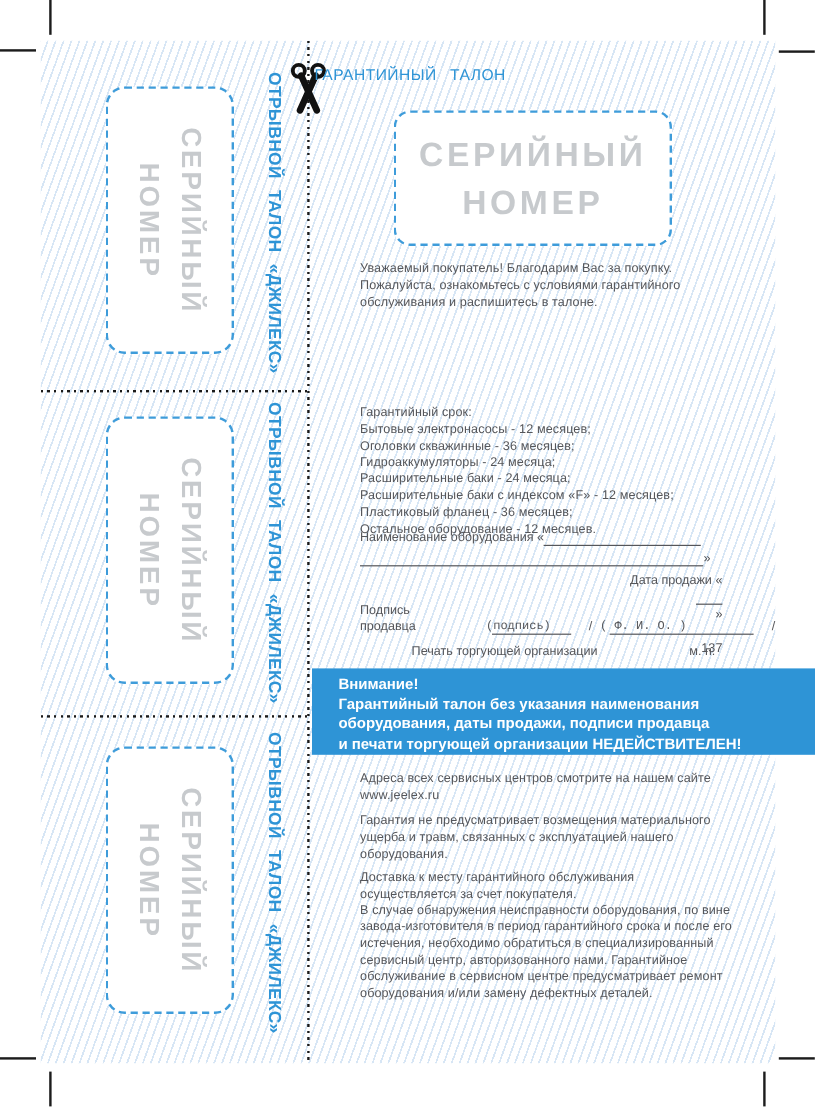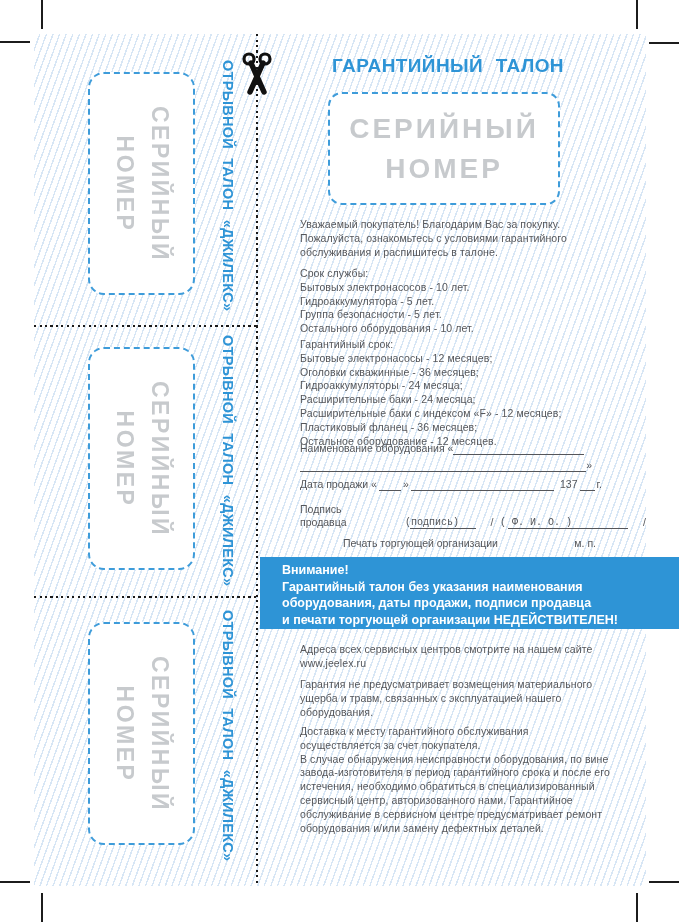--- a/index.html
+++ b/index.html
@@ -28,22 +28,22 @@
     background:#fff; border:2px dashed #3e9cda; border-radius:16px;
     display:flex; align-items:center; justify-content:center; overflow:visible; }
   .coupon-serial { transform:rotate(90deg); text-align:center; white-space:nowrap;
     font-weight:bold; font-size:23px; line-height:35px; letter-spacing:2.5px; color:#c7cacd; }
   .coupon-label { position:absolute; left:70px; width:248px; height:16px;
     transform:rotate(90deg); transform-origin:center; text-align:center; white-space:nowrap;
     font-weight:bold; font-size:14.5px; letter-spacing:0.3px; word-spacing:5px; color:#2e94d6; }
 
   
   .main { position:absolute; left:228px; top:0; width:384px; height:852px; }
-  .doc-title { position:absolute; top:21px; left:0; width:372px; text-align:center;
-    font-weight:bold; font-size:19px; letter-spacing:0.4px; word-spacing:7px; color:#2e94d6; }
+  .doc-title { position:absolute; top:21px; left:0; width:372px; text-align:left;
+    font-weight:normal; font-size:13px; letter-spacing:0.4px; word-spacing:7px; color:#2e94d6; }
   .serial-box { position:absolute; left:66px; top:58px; width:232px; height:113px;
     background:#fff; border:2px dashed #3e9cda; border-radius:14px;
     display:flex; flex-direction:column; align-items:center; justify-content:center; }
   .serial-box .ln { font-weight:bold; font-size:28px; line-height:40px;
     letter-spacing:3px; color:#c7cacd; }
 
   .tb { position:absolute; left:38px; right:14px; color:#55565a;
     font-size:10.5px; line-height:13.8px; letter-spacing:0.1px; white-space:pre-line; }
 
   
@@ -104,44 +104,39 @@
       <div class="doc-title">ГАРАНТИЙНЫЙ ТАЛОН</div>
 
       <div class="serial-box">
         <div class="ln">СЕРИЙНЫЙ</div>
         <div class="ln">НОМЕР</div>
       </div>
 
       <div class="tb" style="top:184px;">Уважаемый покупатель! Благодарим Вас за покупку.
 Пожалуйста, ознакомьтесь с условиями гарантийного
 обслуживания и распишитесь в талоне.</div>
-      <div class="tb" style="top:233px;">Срок службы:
-Бытовых электронасосов - 10 лет.
-Гидроаккумулятора - 5 лет.
-Группа безопасности - 5 лет.
-Остального оборудования - 10 лет.</div>
       <div class="tb" style="top:304px;">Гарантийный срок:
 Бытовые электронасосы - 12 месяцев;
 Оголовки скважинные - 36 месяцев;
 Гидроаккумуляторы - 24 месяца;
 Расширительные баки - 24 месяца;
 Расширительные баки с индексом «F» - 12 месяцев;
 Пластиковый фланец - 36 месяцев;
 Остальное оборудование - 12 месяцев.</div>
 
       <div class="frow" style="top:408px; right:62px;">
         <span>Наименование оборудования «</span>
         <span class="bl grow"></span>
       </div>
       <div class="frow" style="top:425px; right:54px;">
         <span class="bl grow"></span>
         <span>»</span>
       </div>
 
-      <div class="frow" style="top:444px; right:44px; gap:2px;">
+      <div class="frow" style="top:444px; right:44px; gap:2px;flex-direction:column;">
         <span>Дата продажи «</span>
         <span class="bl" style="width:22px;"></span>
         <span>»</span>
         <span class="bl grow"></span>
         <span style="margin-left:4px;">137</span>
         <span class="bl" style="width:15px;"></span>
         <span>г.</span>
       </div>
 
       <div class="frow" style="top:469px; gap:15px;">

